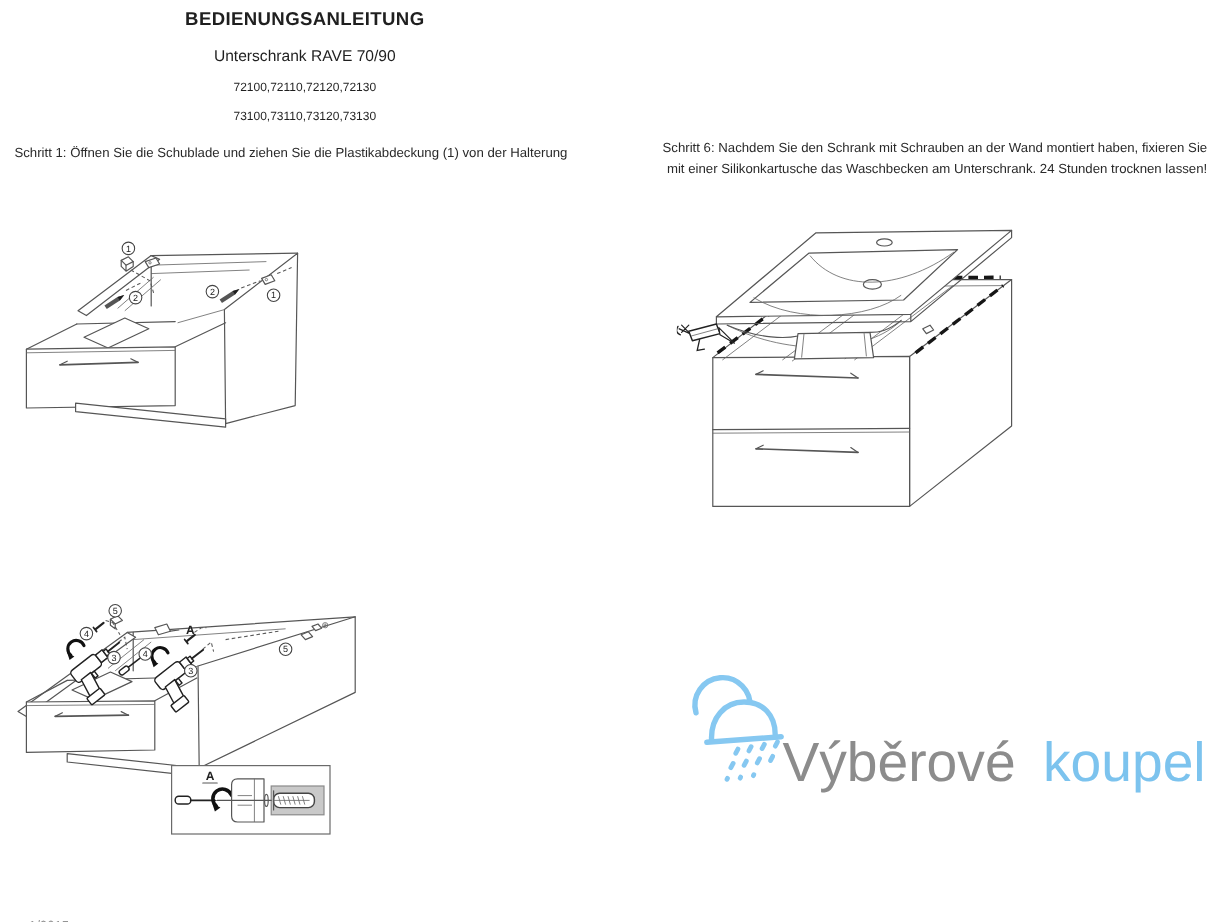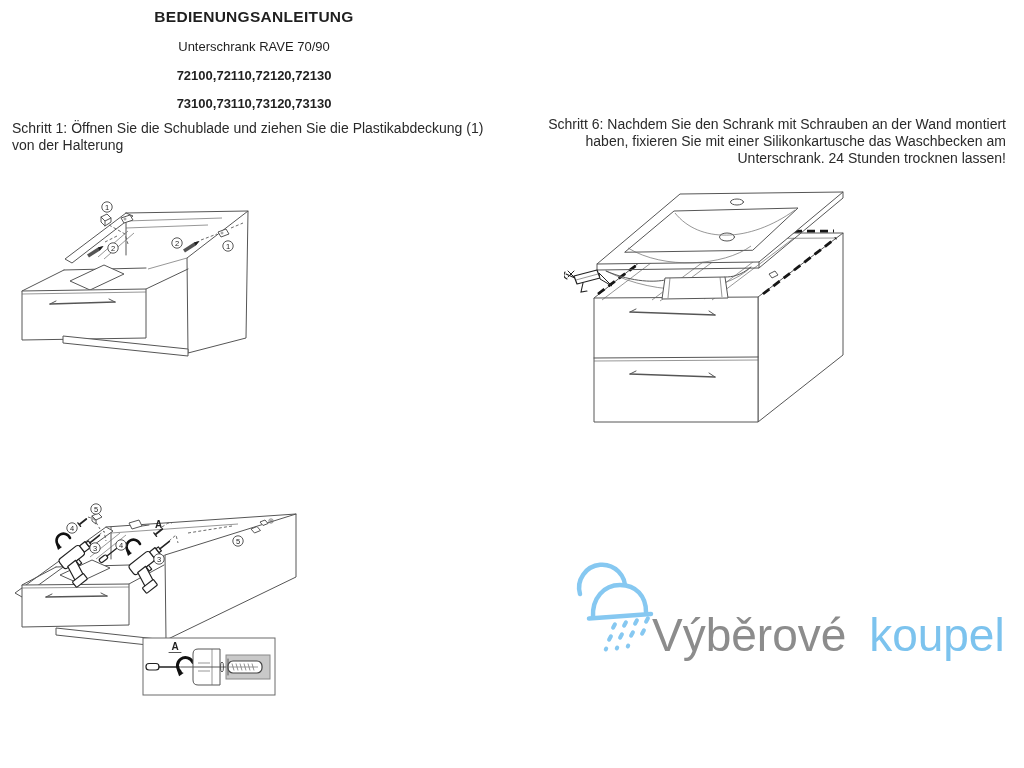--- a/index.html
+++ b/index.html
@@ -3,22 +3,22 @@
 <meta charset="utf-8">
 <style>
   html,body{margin:0;padding:0;}
   body{width:1024px;height:768px;background:#ffffff;overflow:hidden;
        font-family:"Liberation Sans",sans-serif;color:#1f1f1f;}
   .page{position:relative;width:1024px;height:768px;background:#fff;}
   .abs{position:absolute;}
   .hdr{left:56px;top:8px;width:396px;text-align:center;}
   .hdr .t1{font-size:15.5px;font-weight:bold;letter-spacing:.3px;}
   .hdr .t2{font-size:13px;font-weight:normal;margin-top:13px;}
-  .hdr .t3{font-size:13px;font-weight:bold;margin-top:13.5px;}
-  .step{font-size:14px;line-height:17px;color:#2a2a2a;}
+  .hdr .t3{font-size:10px;font-weight:normal;margin-top:13.5px;}
+  .step{font-size:11px;line-height:17px;color:#2a2a2a;}
   .s-left{left:12px;width:482px;}
   .s6{left:536px;top:116px;width:470px;text-align:right;}
   .footer{left:24px;top:732px;font-size:11px;color:#2a2a2a;margin-top:34px;}
   svg text{font-family:"Liberation Sans",sans-serif;}
   .ln{fill:none;stroke:#565656;stroke-width:1;stroke-linejoin:round;stroke-linecap:round;}
   .fw{fill:#ffffff;stroke:#565656;stroke-width:1;stroke-linejoin:round;}
   .thin{fill:none;stroke:#6a6a6a;stroke-width:.7;}
   .dash{fill:none;stroke:#5a5a5a;stroke-width:.9;stroke-dasharray:3 2.2;}
   .bead{fill:none;stroke:#161616;stroke-width:2.8;stroke-dasharray:8 5;stroke-linecap:butt;}
   .tool{fill:#ffffff;stroke:#222;stroke-width:1.2;stroke-linejoin:round;}

